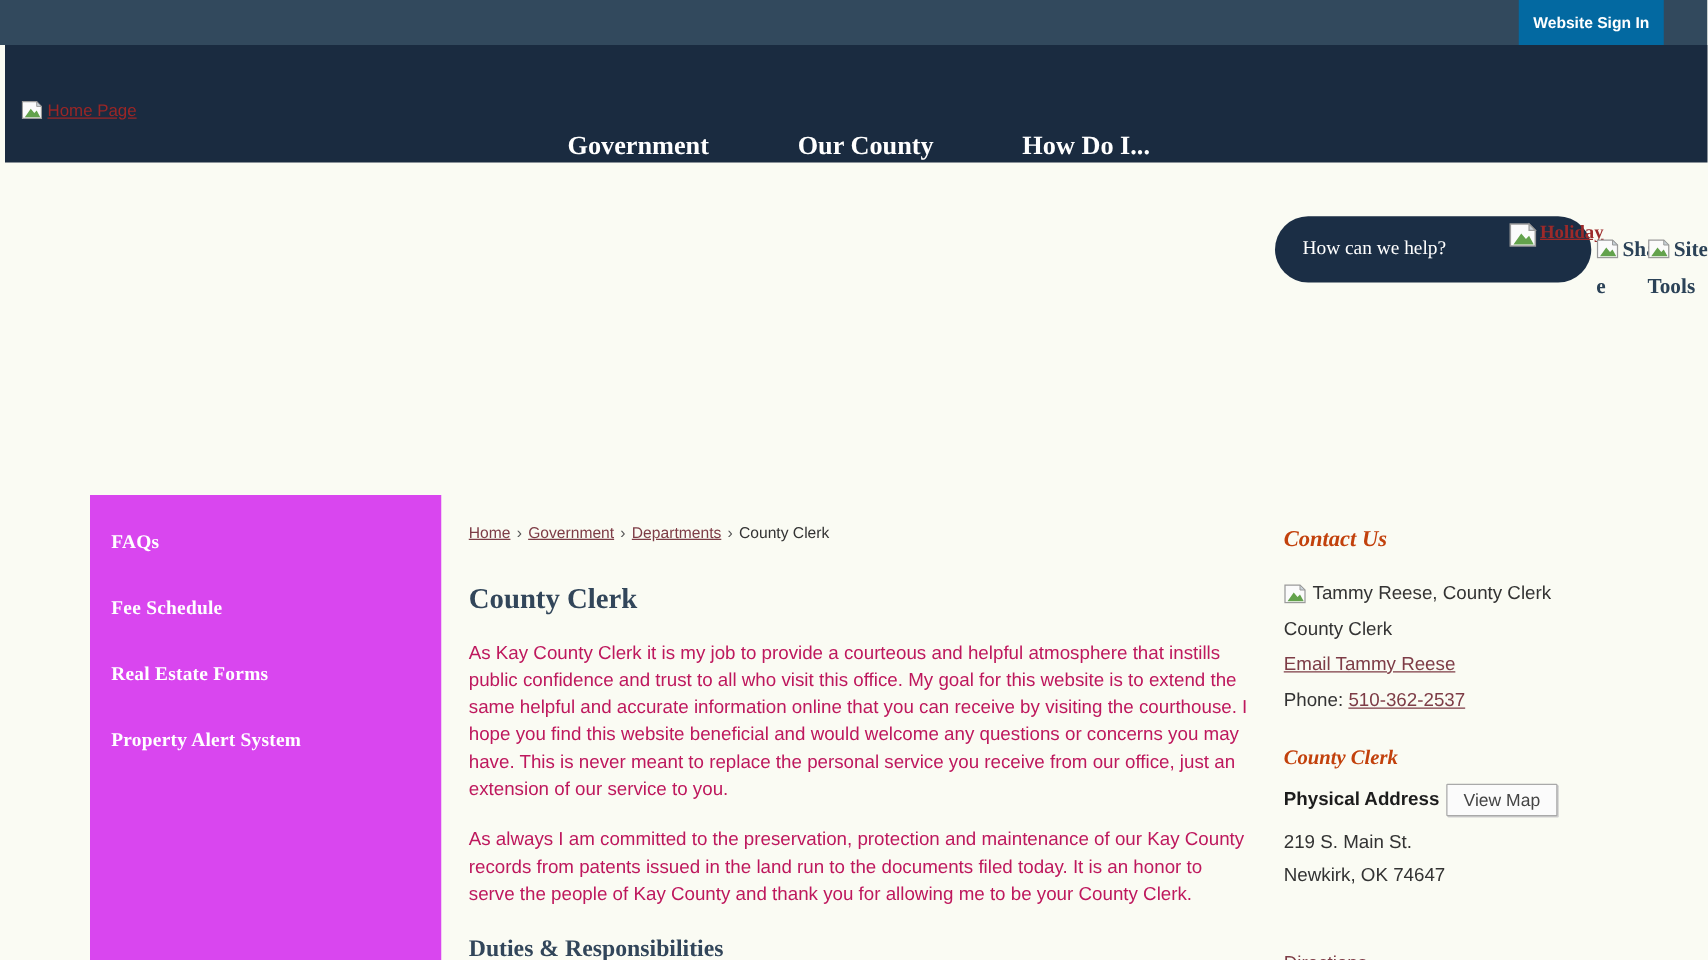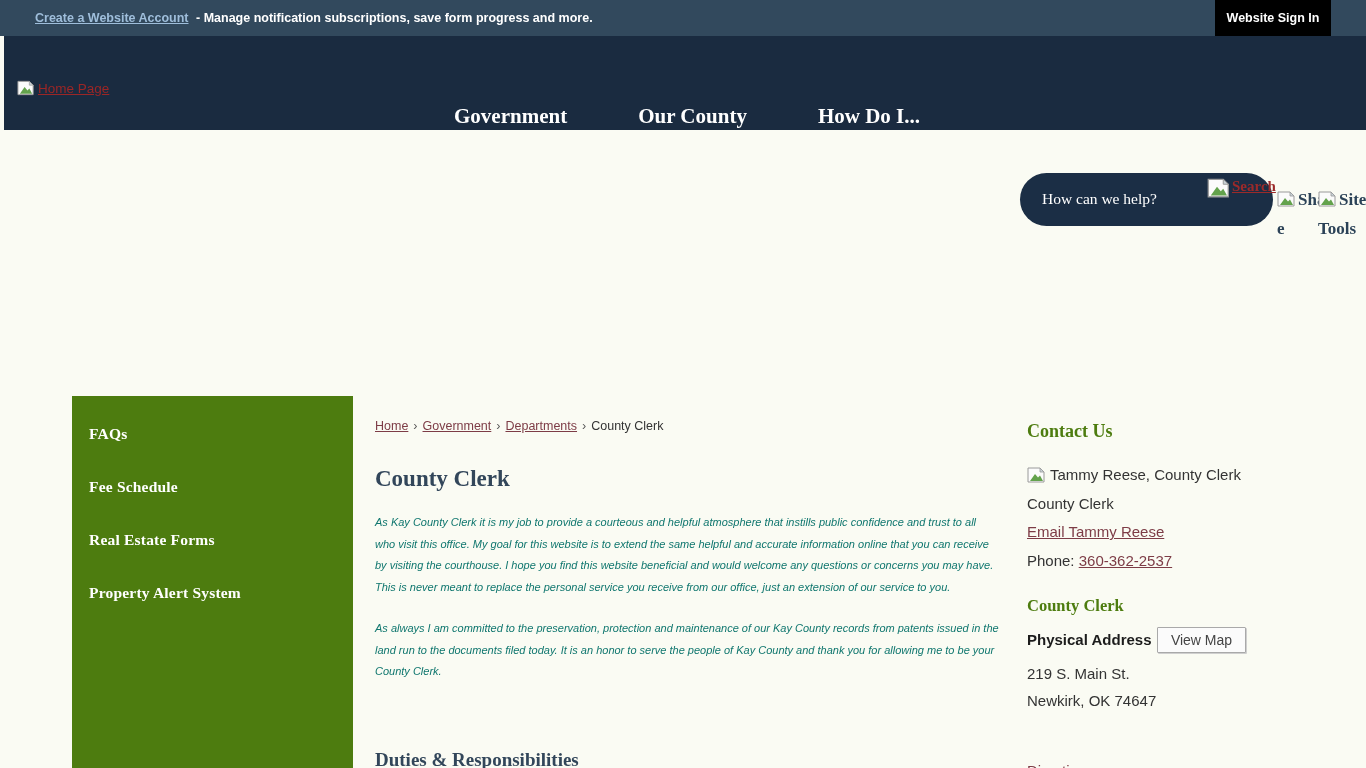--- a/index.html
+++ b/index.html
@@ -14,21 +14,21 @@
   
   .topbar {
     position:absolute; left:0; top:0; width:1366px; height:36px;
     background:#32495d; color:#fff;
     display:flex; align-items:center;
   }
   .topbar-msg { margin-left:35px; font-size:12.5px; font-weight:bold; }
   .topbar-msg a { color:#9fbedb; margin-right:4px; }
   .signin-btn {
     position:absolute; right:35px; top:0; height:36px; width:116px;
-    background:#000000; color:#fff; border:none;
+    background:#0369a1; color:#fff; border:none;
     font-size:12.5px; font-weight:bold; cursor:pointer;
     font-family:"Liberation Sans", sans-serif;
   }
 
   
   .header {
     position:absolute; left:4px; top:36px; width:1366px; height:94px;
     background:#1a2b40;
   }
   .home-link {
@@ -70,21 +70,21 @@
     word-break:break-all; text-decoration:none;
     display:block;
   }
   .tool-block svg { vertical-align:-2px; margin-right:1px; }
   #share-tool { left:1277px; }
   #sitetools-tool { left:1318px; }
 
   
   .sidebar {
     position:absolute; left:72px; top:396px; width:281px; height:372px;
-    background:#4d7c0f;
+    background:#d946ef;
   }
   .sidebar ul { list-style:none; padding-top:12px; }
   .sidebar li a {
     display:block; padding:17px 10px 18px 17px;
     color:#fff; text-decoration:none;
     font-family:"Liberation Serif", serif;
     font-size:15.5px; font-weight:bold; letter-spacing:.2px;
   }
 
   
@@ -96,33 +96,33 @@
   .breadcrumb .sep { margin:0 5px; color:#555; text-decoration:none; }
 
   
   .page-title {
     position:absolute; left:375px; top:466px;
     font-family:"Liberation Serif", serif;
     font-size:23px; font-weight:bold; color:#32465a;
   }
   .content { position:absolute; left:375px; top:512px; width:624px; }
   .content p {
-    font-size:11px; line-height:21.7px; color:#0f766e; margin-bottom:19px;font-style:italic;
+    font-size:15px; line-height:21.7px; color:#be185d; margin-bottom:19px;
   }
   .sub-heading {
     position:absolute; left:375px; top:749px;
     font-family:"Liberation Serif", serif;
     font-size:19px; font-weight:bold; color:#32465a;
   }
 
   
   .contact { position:absolute; left:1027px; top:421px; width:330px; }
   .slate-h {
     font-family:"Liberation Serif", serif;
-    font-weight:bold; color:#4d7c0f;
+    font-style:italic; font-weight:bold; color:#c2410c;
   }
   .contact-heading { font-size:18px; }
   .photo-row { margin-top:24px; display:flex; align-items:flex-end; gap:3px;
     font-size:15px; color:#333; }
   .contact-name { margin-top:13px; font-size:16.5px; }
   .contact-role { margin-top:12px; font-size:15px; color:#333; }
   .contact-email { display:inline-block; margin-top:11px; font-size:15px; color:#7d3c46; }
   .contact-phone { margin-top:11px; font-size:15px; color:#333; }
   .contact-phone a { color:#7d3c46; }
   .loc-heading { margin-top:27px; font-size:16.5px; }
@@ -139,24 +139,20 @@
   .directions-link {
     position:absolute; left:1027px; top:762px;
     font-size:15px; color:#7d3c46;
   }
   .broken-ico { flex:0 0 auto; }
 </style>
 </head>
 <body>
 
 <div class="topbar">
-  <div class="topbar-msg">
-    <a>Create a Website Account</a>
-    <span>- Manage notification subscriptions, save form progress and more.</span>
-  </div>
   <button class="signin-btn">Website Sign In</button>
 </div>
 
 <div class="header">
   <a class="home-link">
     <svg class="broken-ico" width="19" height="16" viewBox="0 0 20 16">
       <polygon points="1,1 13,1 17,5 17,15 1,15" fill="#fbfbfb" stroke="#9a9a9a" stroke-width="1"></polygon>
       <polygon points="13,1 13,5 17,5" fill="#c8d2d8" stroke="#9a9a9a" stroke-width="0.8"></polygon>
       <polygon points="3,14 8,7 11,10.5 13,8.5 16,14" fill="#63a24c"></polygon>
     </svg>
@@ -171,21 +167,21 @@
 
 <div class="search-pill">
   <span class="prompt">How can we help?</span>
 </div>
 <a class="search-broken">
   <svg class="broken-ico" width="25" height="20" viewBox="0 0 20 16">
     <polygon points="1,1 13,1 17,5 17,15 1,15" fill="#fbfbfb" stroke="#9a9a9a" stroke-width="1"></polygon>
     <polygon points="13,1 13,5 17,5" fill="#c8d2d8" stroke="#9a9a9a" stroke-width="0.8"></polygon>
     <polygon points="3,14 8,7 11,10.5 13,8.5 16,14" fill="#63a24c"></polygon>
   </svg>
-  <span>Search</span>
+  <span>Holiday</span>
 </a>
 <a class="tool-block" id="share-tool">
   <svg class="broken-ico" width="20" height="16" viewBox="0 0 20 16">
     <polygon points="1,1 13,1 17,5 17,15 1,15" fill="#fbfbfb" stroke="#9a9a9a" stroke-width="1"></polygon>
     <polygon points="13,1 13,5 17,5" fill="#c8d2d8" stroke="#9a9a9a" stroke-width="0.8"></polygon>
     <polygon points="3,14 8,7 11,10.5 13,8.5 16,14" fill="#63a24c"></polygon>
   </svg><span>Share</span>
 </a>
 <a class="tool-block" id="sitetools-tool">
   <svg class="broken-ico" width="20" height="16" viewBox="0 0 20 16">
@@ -229,21 +225,21 @@
     <svg class="broken-ico" width="20" height="16" viewBox="0 0 20 16">
       <polygon points="1,1 13,1 17,5 17,15 1,15" fill="#fbfbfb" stroke="#9a9a9a" stroke-width="1"></polygon>
       <polygon points="13,1 13,5 17,5" fill="#c8d2d8" stroke="#9a9a9a" stroke-width="0.8"></polygon>
       <polygon points="3,14 8,7 11,10.5 13,8.5 16,14" fill="#63a24c"></polygon>
     </svg>
     <span>Tammy Reese, County Clerk</span>
   </div>
   <div class="contact-role">County Clerk</div>
   <a class="contact-email">Email Tammy Reese</a>
   <div class="contact-phone">
-    <span>Phone: </span><a>360-362-2537</a>
+    <span>Phone: </span><a>510-362-2537</a>
   </div>
   <div class="slate-h loc-heading">County Clerk</div>
   <div class="addr-row">
     <span class="addr-label">Physical Address</span>
     <button class="viewmap-btn">View Map</button>
   </div>
   <div class="addr-line">219 S. Main St.</div>
   <div class="addr-line">Newkirk, OK 74647</div>
 </div>
 <a class="directions-link">Directions</a>

